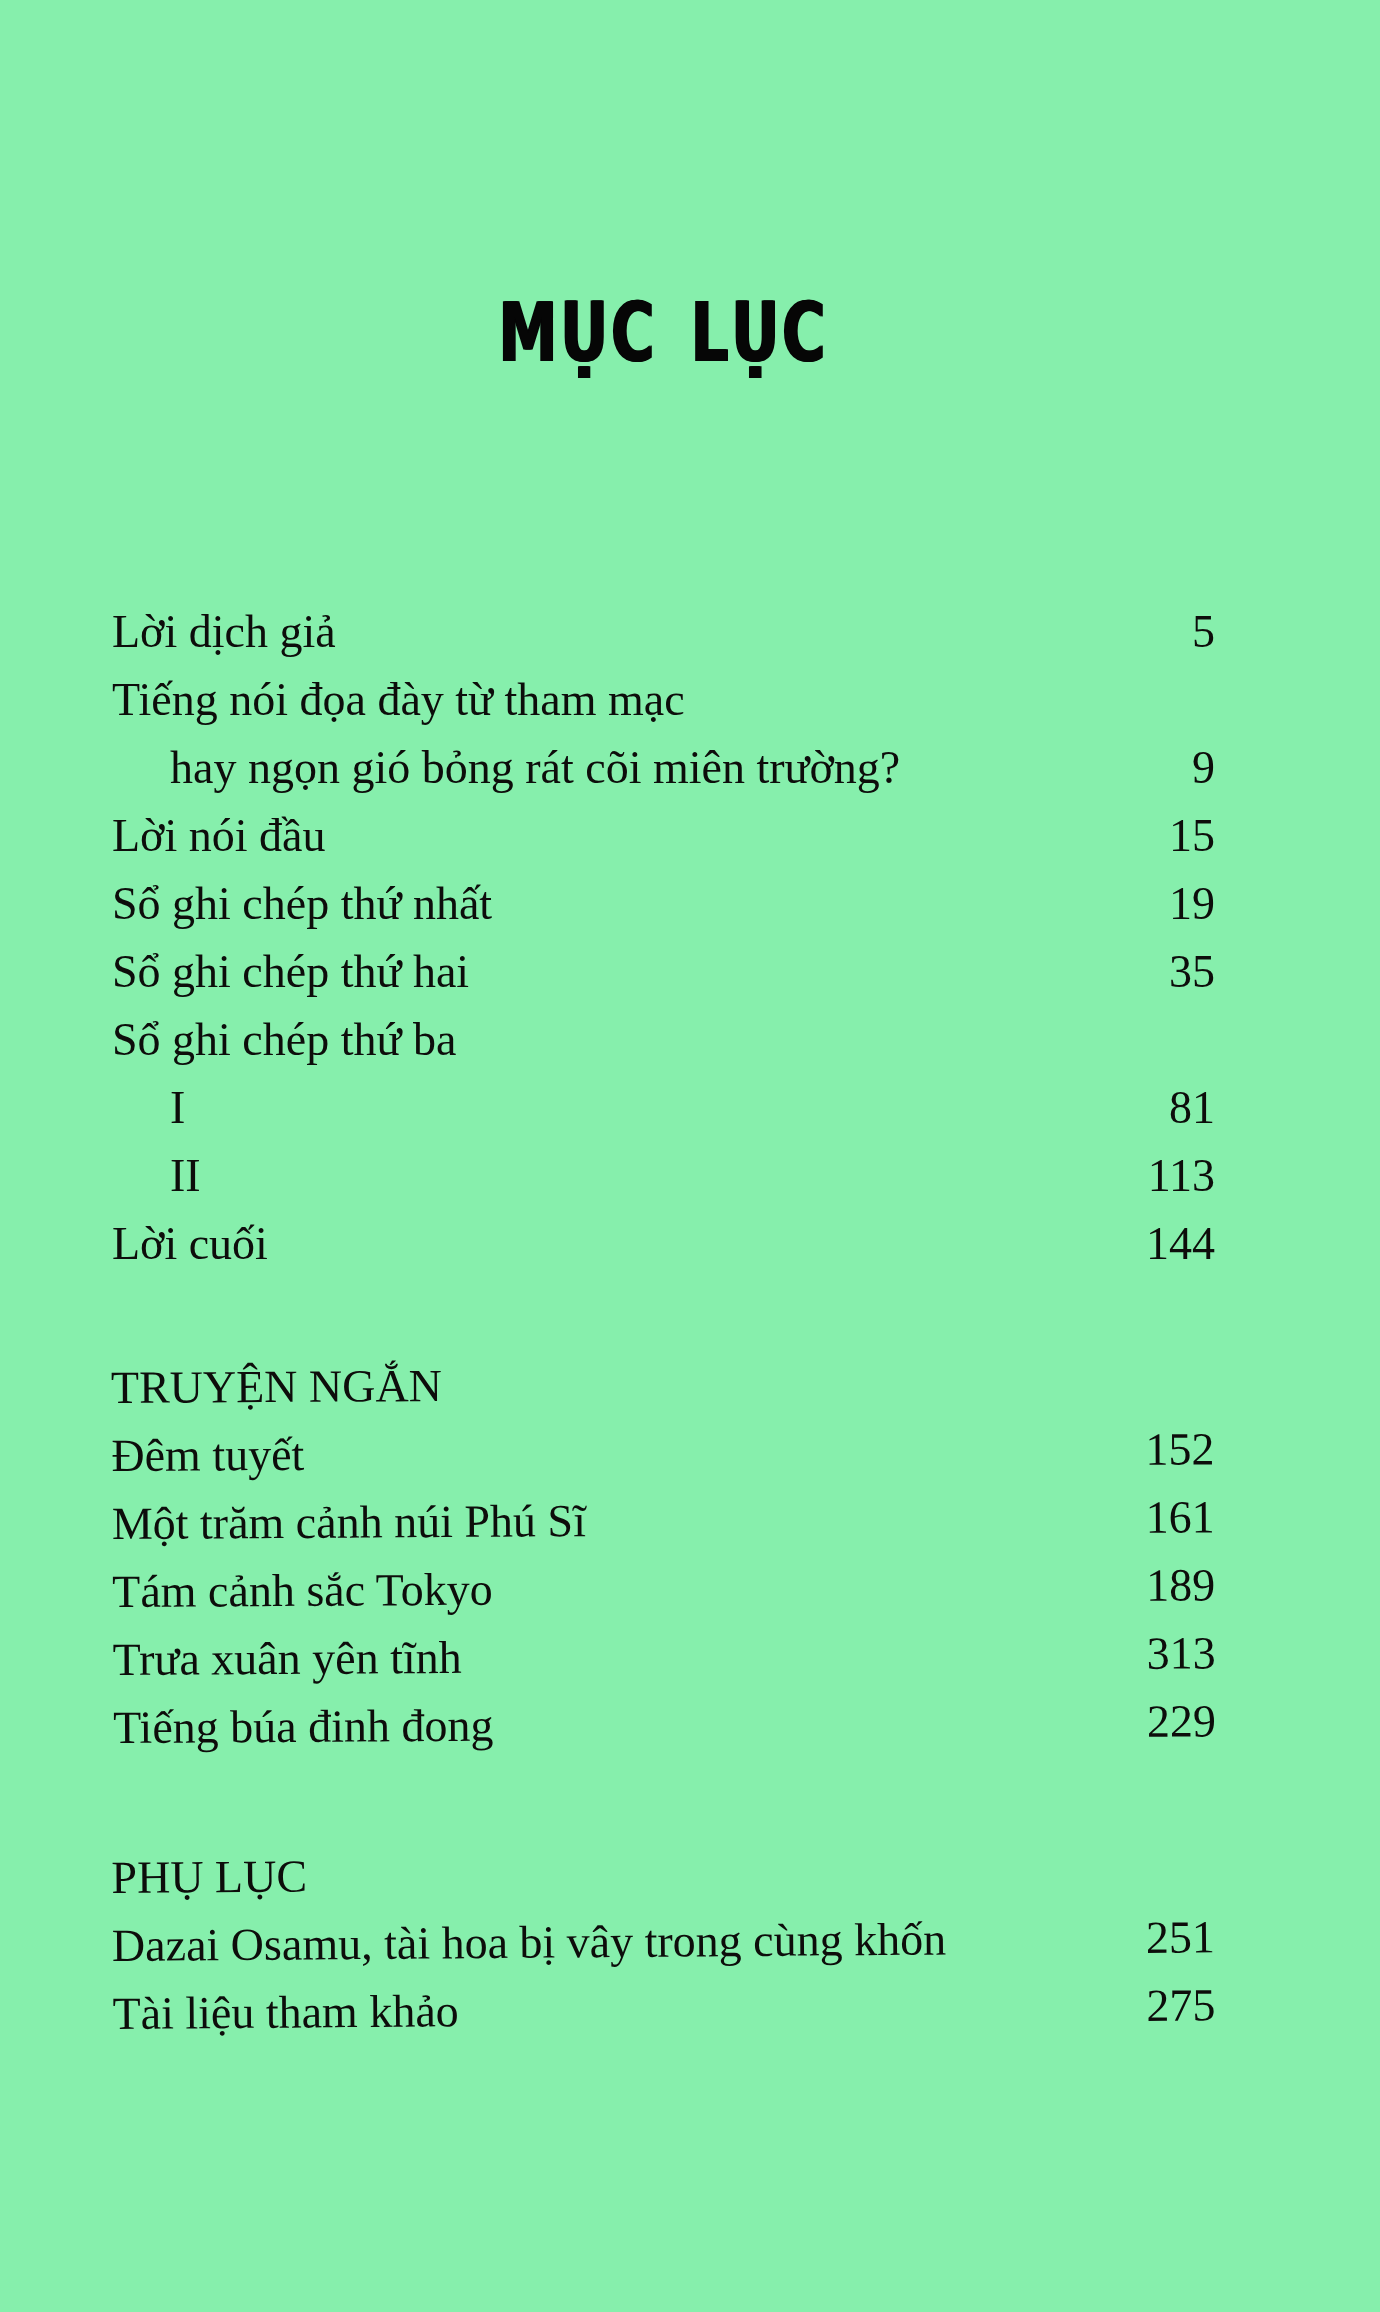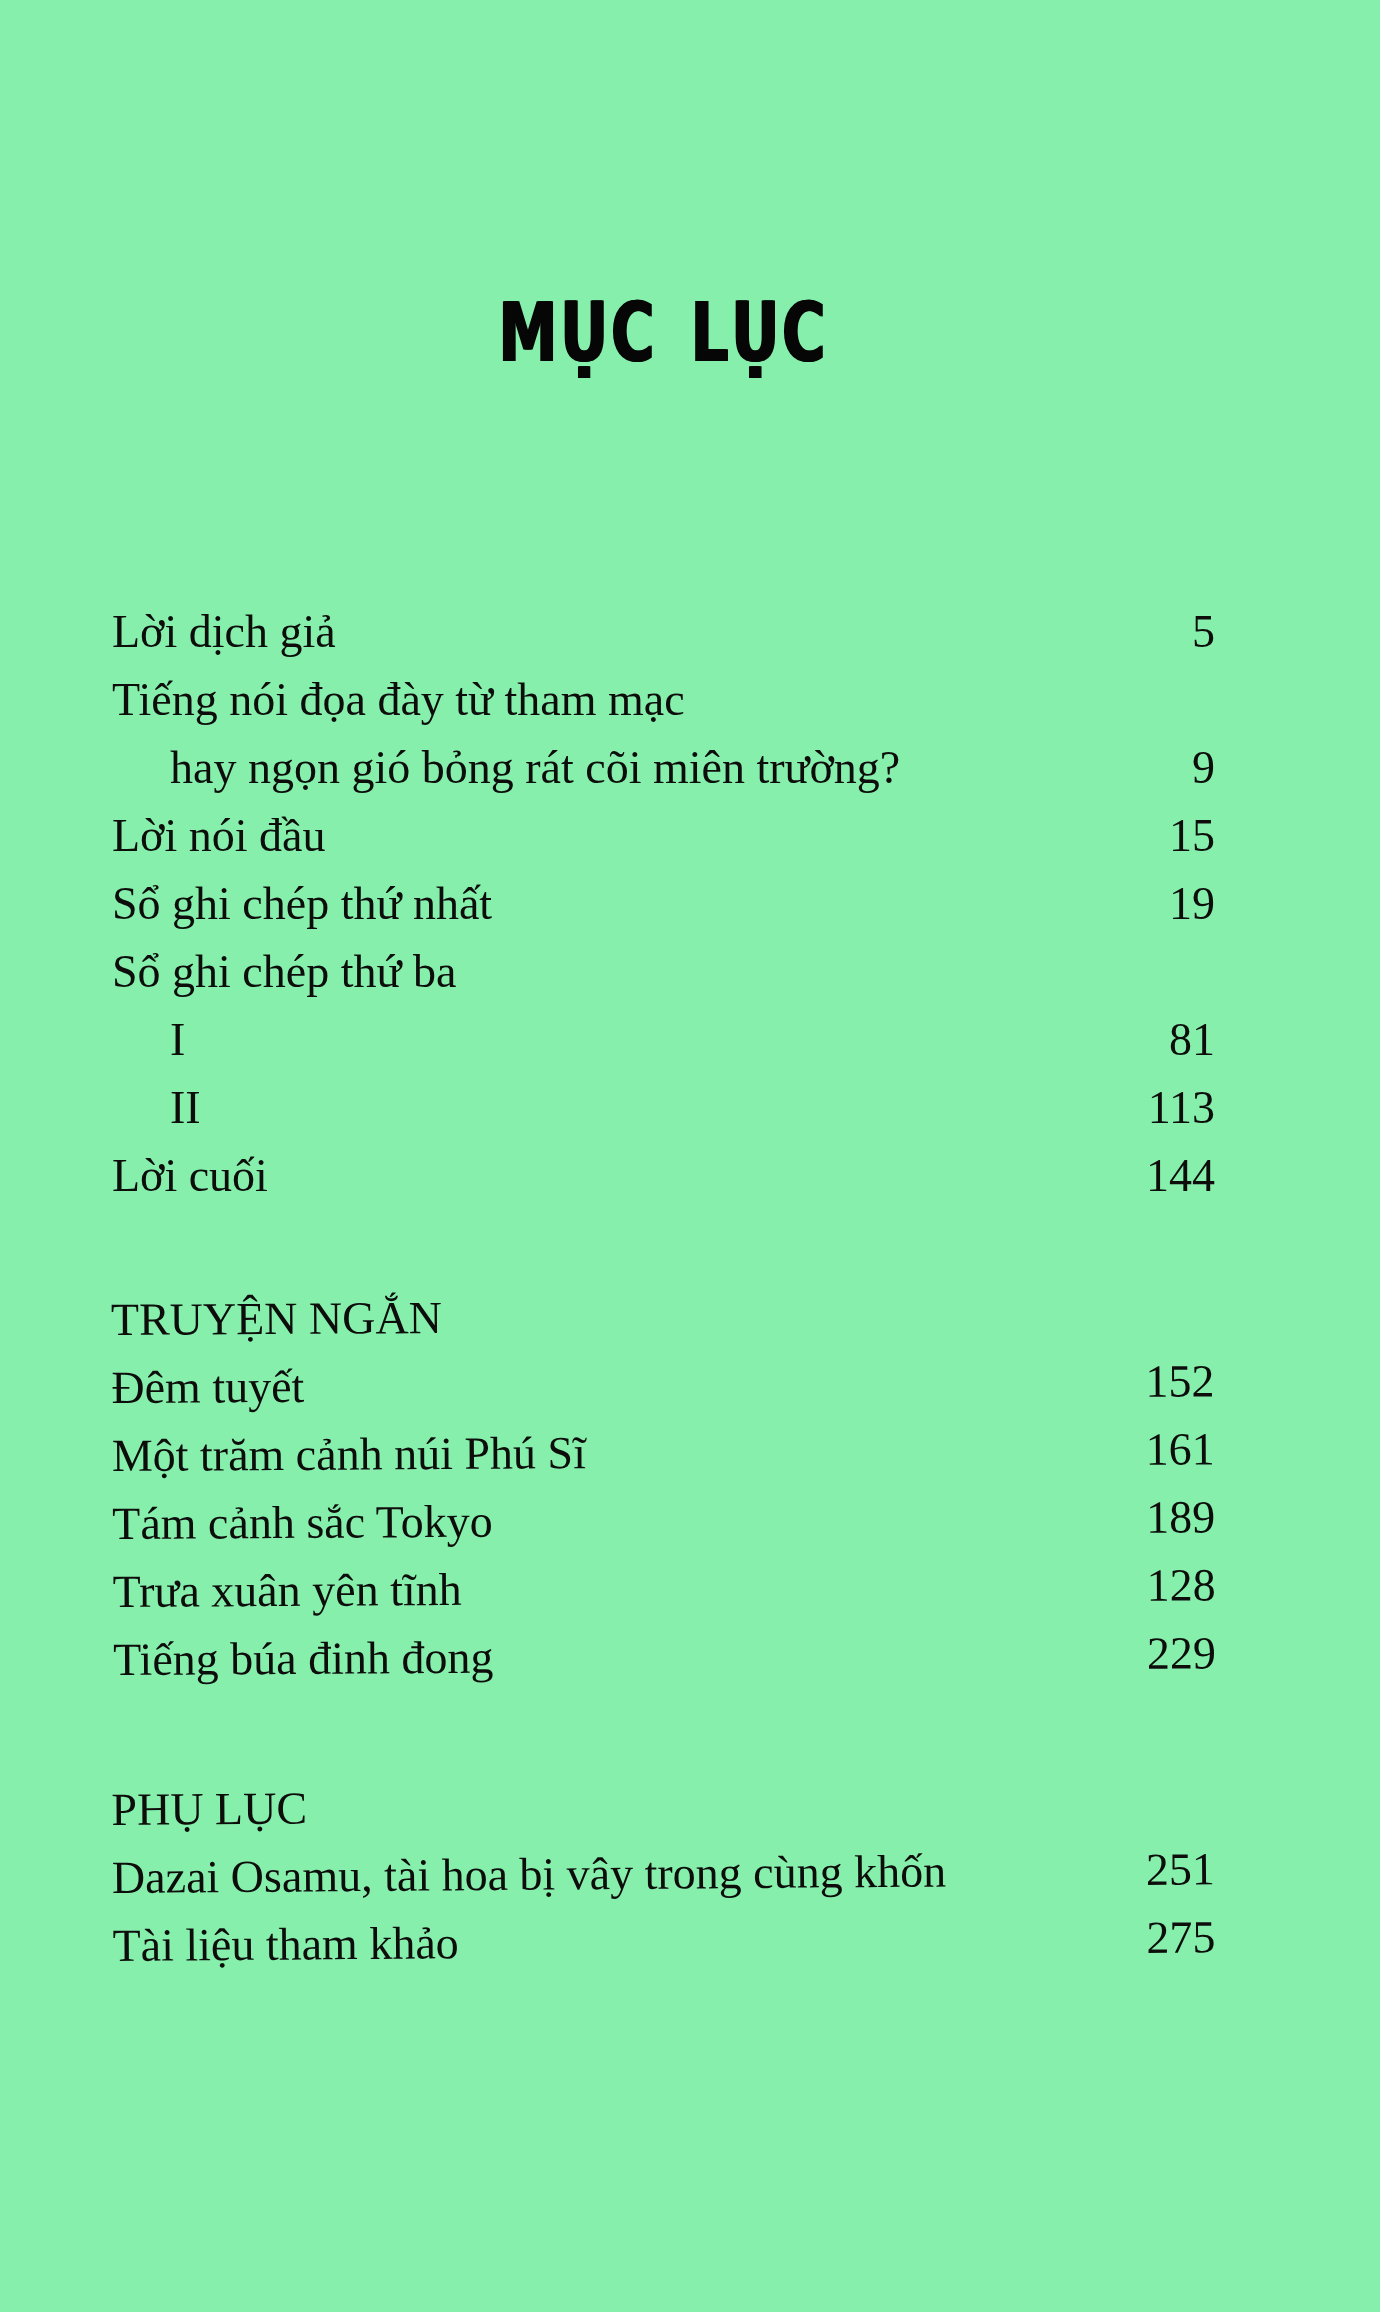--- a/index.html
+++ b/index.html
@@ -102,20 +102,24 @@
         </div>
         <div class="toc-row">
           <span class="toc-label">Lời nói đầu</span>
           <span class="toc-page">15</span>
         </div>
         <div class="toc-row">
           <span class="toc-label">Sổ ghi chép thứ nhất</span>
           <span class="toc-page">19</span>
         </div>
         <div class="toc-row">
+          <span class="toc-label">Sổ ghi chép thứ hai</span>
+          <span class="toc-page">35</span>
+        </div>
+        <div class="toc-row">
           <span class="toc-label">Sổ ghi chép thứ ba</span>
           <span class="toc-page"></span>
         </div>
         <div class="toc-row indent">
           <span class="toc-label">I</span>
           <span class="toc-page">81</span>
         </div>
         <div class="toc-row indent">
           <span class="toc-label">II</span>
           <span class="toc-page">113</span>
@@ -134,21 +138,21 @@
         <div class="toc-row">
           <span class="toc-label">Một trăm cảnh núi Phú Sĩ</span>
           <span class="toc-page">161</span>
         </div>
         <div class="toc-row">
           <span class="toc-label">Tám cảnh sắc Tokyo</span>
           <span class="toc-page">189</span>
         </div>
         <div class="toc-row">
           <span class="toc-label">Trưa xuân yên tĩnh</span>
-          <span class="toc-page">128</span>
+          <span class="toc-page">313</span>
         </div>
         <div class="toc-row">
           <span class="toc-label">Tiếng búa đinh đong</span>
           <span class="toc-page">229</span>
         </div>
       </div>
       <div class="toc-section">
         <div class="section-heading">PHỤ LỤC</div>
         <div class="toc-row">
           <span class="toc-label">Dazai Osamu, tài hoa bị vây trong cùng khốn</span>

